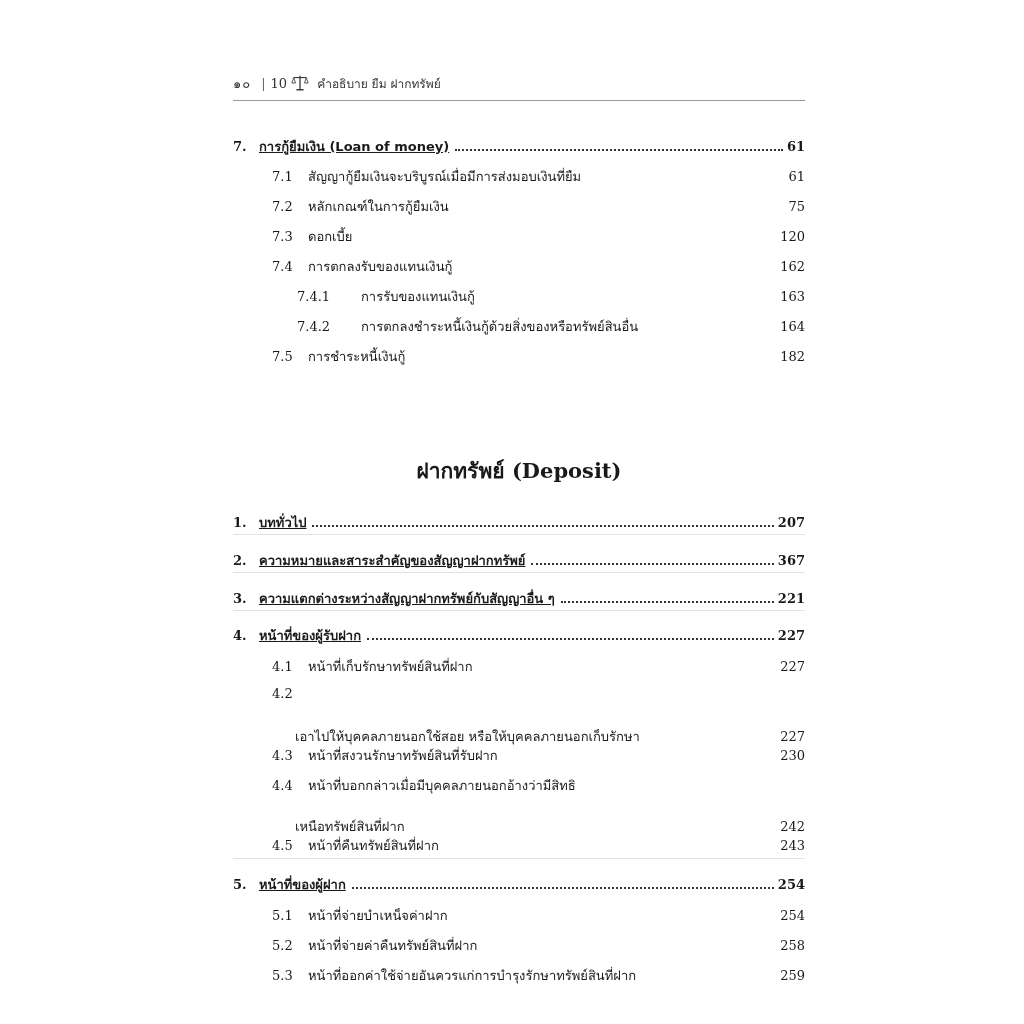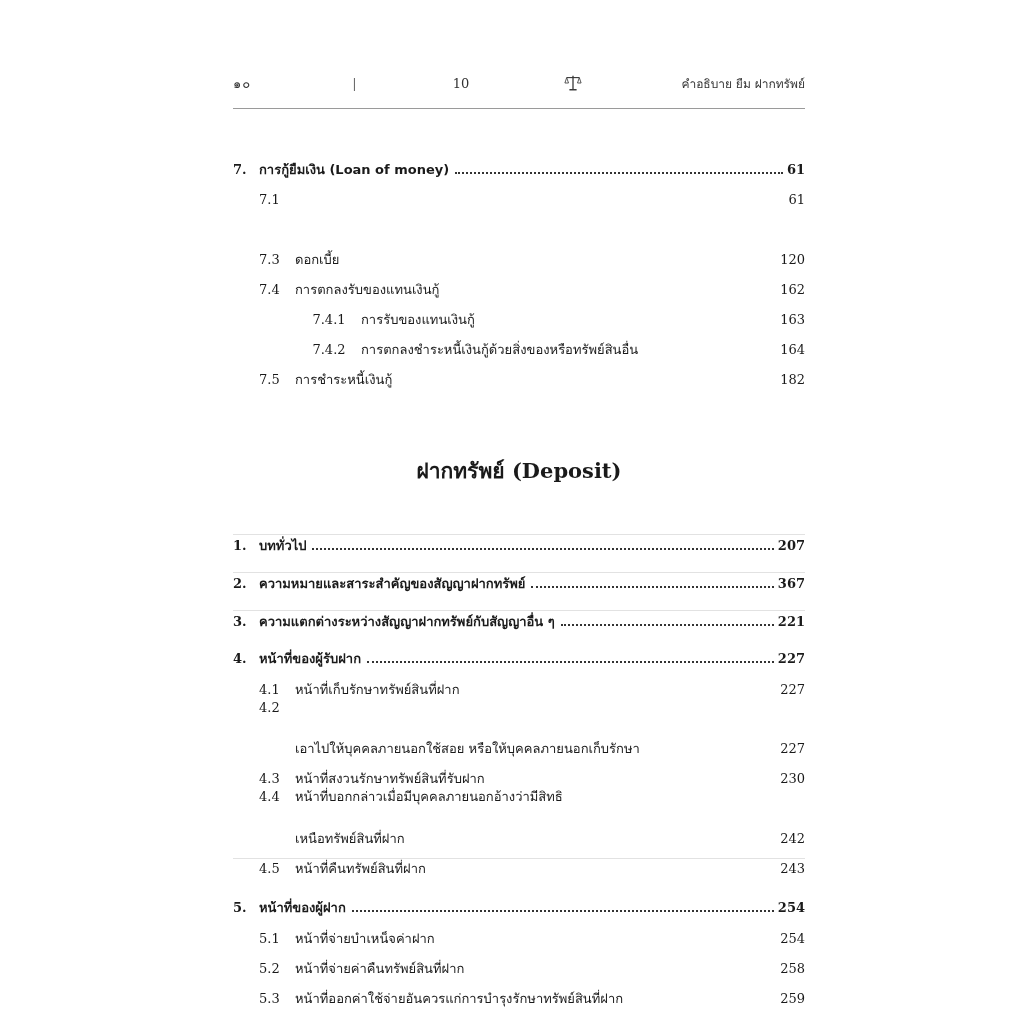--- a/index.html
+++ b/index.html
@@ -1,36 +1,36 @@
 <!DOCTYPE html>
 <html><head>
   <meta charset="utf-8">
   <style>
     html, body { margin: 0; padding: 0; background: #ffffff; }
     body { width: 1024px; height: 1024px; position: relative; overflow: hidden;
            font-family: "DejaVu Serif", serif; color: #1a1a1a; }
     .page { position: absolute; left: 233px; top: 72px; width: 572px; }
     .running-header { display: flex; align-items: center; height: 22px; font-size: 13px;
-                      color: #333; border-bottom: 1px solid #9a9a9a; padding-bottom: 14px; justify-content: space-between; }
+                      color: #333; border-bottom: 1px solid #9a9a9a; padding-bottom: 6px; }
     .running-header .pg-thai { margin-right: 5px; letter-spacing: 1px; }
     .running-header .sep { margin: 0 5px; color: #666; }
     .running-header .icon { width: 18px; height: 18px; margin: 0 8px 0 4px; }
     .running-header .title { font-family: "DejaVu Sans", sans-serif; font-size: 12px; }
 
     .toc-row { display: flex; align-items: baseline; font-size: 13px; position: absolute; left: 0; width: 572px; }
     .toc-row .num { flex: 0 0 auto; }
     .toc-row .label { font-family: "DejaVu Sans", sans-serif; white-space: nowrap; }
-    .toc-row .page-num { margin-left: auto; margin-top: 26px; }
+    .toc-row .page-num { margin-left: auto; }
     .toc-row.main { font-weight: bold; }
     .toc-row.main .num { width: 26px; }
-    .toc-row.main .label { font-weight: bold; }
+    .toc-row.main .label { font-weight: bold; text-decoration: underline; }
     .toc-row .leader { flex: 1 1 auto; border-bottom: 2px dotted #333; margin: 0 4px 3px 6px; height: 0; }
-    .toc-row.sub .num { width: 36px; margin-left: 26px; }
-    .toc-row.subsub .num { width: 64px; margin-left: 64px; text-align: center; }
-    .toc-row.cont .label { margin-left: 62px; }
+    .toc-row.sub .num { width: 36px; margin-left: 39px; }
+    .toc-row.subsub .num { width: 64px; margin-left: 64px; }
+    .toc-row.cont .label { margin-left: 62px; margin-top: 11px; }
 
     .section-title { position: absolute; left: 0; width: 572px; text-align: center;
                      font-size: 21px; font-weight: bold; top: 382px; }
     .section-title .thai { font-family: Liberation Serif, serif; }
 
     .rule { position: absolute; left: 0; width: 572px; height: 0; border-top: 1px solid #e2e2e2; }
   </style>
 </head>
 <body>
 
@@ -52,21 +52,27 @@
 
   <div class="toc-row main" style="top:64px">
     <span class="num">7.</span>
     <span class="label">การกู้ยืมเงิน (Loan of money)</span>
     <span class="leader"></span>
     <span class="page-num">61</span>
   </div>
 
   <div class="toc-row sub" style="top:94px">
     <span class="num">7.1</span>
+    <span class="label">สัญญากู้ยืมเงินจะบริบูรณ์เมื่อมีการส่งมอบเงินที่ยืม</span>
     <span class="page-num">61</span>
+  </div>
+  <div class="toc-row sub" style="top:124px">
+    <span class="num">7.2</span>
+    <span class="label">หลักเกณฑ์ในการกู้ยืมเงิน</span>
+    <span class="page-num">75</span>
   </div>
   <div class="toc-row sub" style="top:154px">
     <span class="num">7.3</span>
     <span class="label">ดอกเบี้ย</span>
     <span class="page-num">120</span>
   </div>
   <div class="toc-row sub" style="top:184px">
     <span class="num">7.4</span>
     <span class="label">การตกลงรับของแทนเงินกู้</span>
     <span class="page-num">162</span>

